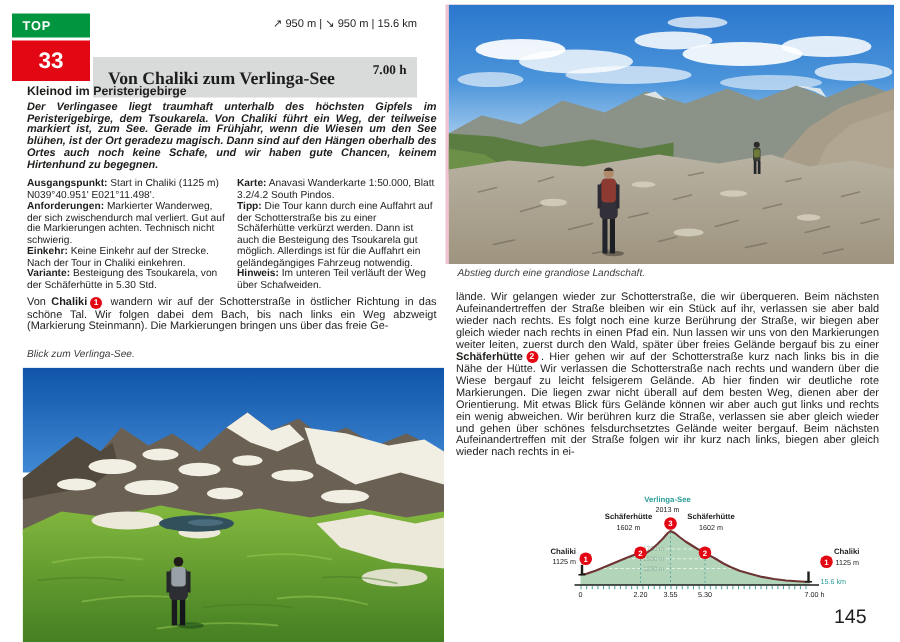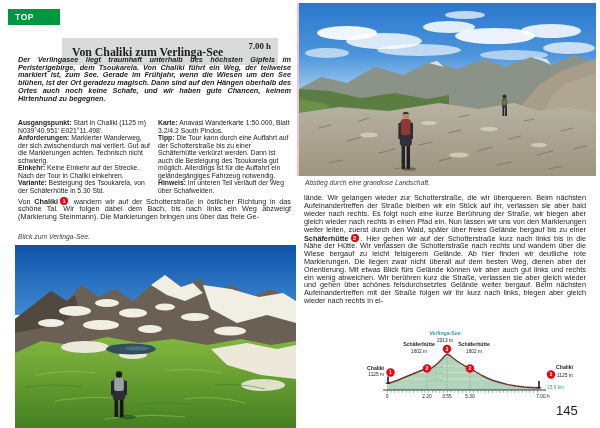--- a/index.html
+++ b/index.html
@@ -53,26 +53,29 @@
   .profile text{font-family:"Liberation Sans","DejaVu Sans",sans-serif;}
 
   .page-number{position:absolute;left:556px;top:403px;font-size:13px;color:#1d1d1b;}
 </style>
 </head>
 <body>
 
 <div class="page">
 
   <div class="top-badge">TOP</div>
+  <div class="num-badge">33</div>
+  <div class="stats"><span>↗</span> <span>950 m</span><span> | </span><span>↘</span> <span>950 m</span><span> | </span><span>15.6 km</span></div>
   <div class="title-bar">
     <h1>Von Chaliki zum Verlinga-See</h1>
     <span class="duration">7.00 h</span>
   </div>
 
   <section class="intro">
+    <h2>Kleinod im Peristerigebirge</h2>
     <p>Der Verlingasee liegt traumhaft unterhalb des höchsten Gipfels im Peristerigebirge, dem Tsoukarela. Von Chaliki führt ein Weg, der teilweise markiert ist, zum See. Gerade im Frühjahr, wenn die Wiesen um den See blühen, ist der Ort geradezu magisch. Dann sind auf den Hängen oberhalb des Ortes auch noch keine Schafe, und wir haben gute Chancen, keinem Hirtenhund zu begegnen.</p>
   </section>
 
   <section class="infobox">
     <div class="info-col">
       <p><b>Ausgangspunkt:</b> <span>Start in Chaliki (1125 m) N039°40.951' E021°11.498'.</span></p>
       <p><b>Anforderungen:</b> <span>Markierter Wanderweg, der sich zwischendurch mal verliert. Gut auf die Markierungen achten. Technisch nicht schwierig.</span></p>
       <p><b>Einkehr:</b> <span>Keine Einkehr auf der Strecke. Nach der Tour in Chaliki einkehren.</span></p>
       <p><b>Variante:</b> <span>Besteigung des Tsoukarela, von der Schäferhütte in 5.30 Std.</span></p>
     </div>

